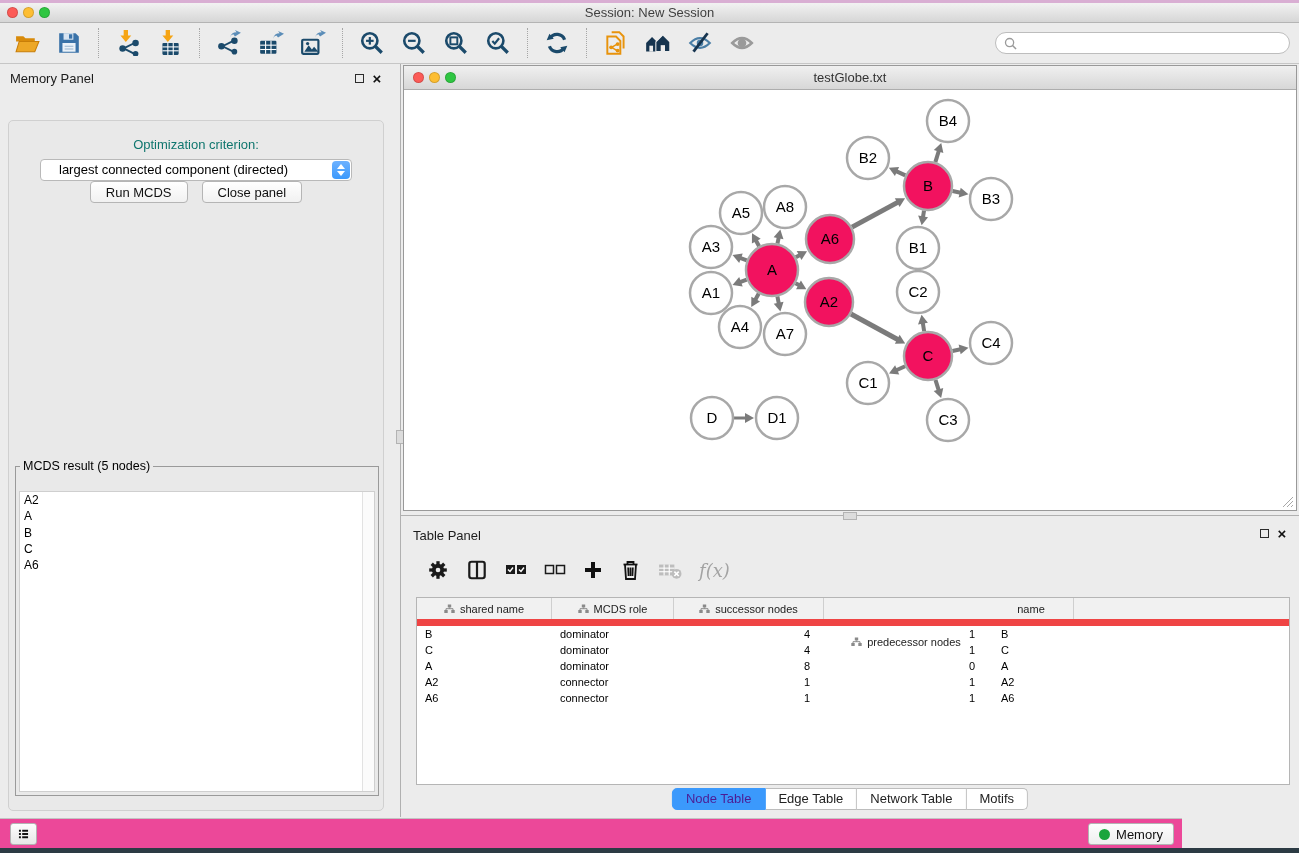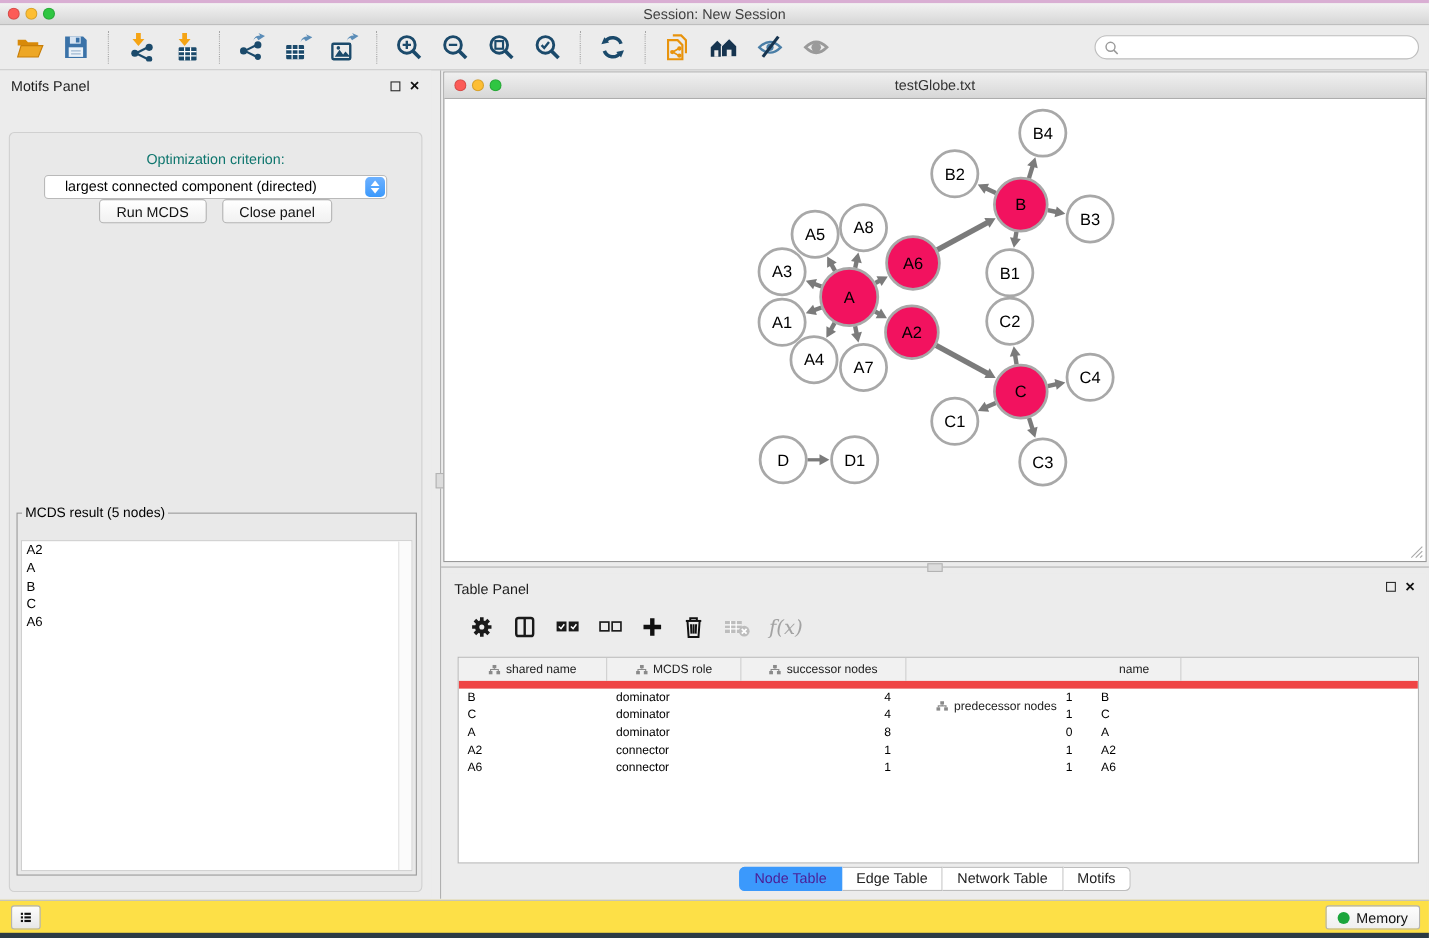--- a/index.html
+++ b/index.html
@@ -85,21 +85,21 @@
   .td.right{padding-right:14px;text-align:right;}
   .td.name{padding-left:12px;}
   
   #btabs{display:flex;position:absolute;top:267px;left:50%;transform:translateX(-50%);}
   .btab{height:20px;line-height:20px;padding:0 13px;font-size:13px;color:#222;background:#fff;
         border:1px solid #bdbdbd;border-left:none;cursor:pointer;white-space:nowrap;}
   .btab:first-child{border-left:1px solid #bdbdbd;border-radius:5px 0 0 5px;}
   .btab:last-child{border-radius:0 5px 5px 0;}
   .btab.active{background:var(--accent);border-color:var(--accent);color:#4c1d95;}
   
-  #statusbar{position:absolute;left:0;top:818px;width:1299px;height:30px;background:#fde047;border-top:1px solid #c3c3c3;}
+  #statusbar{position:absolute;left:0;top:818px;width:1182px;height:30px;background:#ec4899;border-top:1px solid #c3c3c3;}
   #list-btn{position:absolute;left:10px;top:4px;width:27px;height:22px;border:1px solid #b3b3b3;border-radius:3px;
             background:linear-gradient(#fdfdfd,#e7e7e7);display:flex;align-items:center;justify-content:center;cursor:pointer;}
   #memory-btn{position:absolute;right:8px;top:4px;height:22px;border:1px solid #b3b3b3;border-radius:3px;
               background:linear-gradient(#fdfdfd,#efefef);display:flex;align-items:center;gap:6px;
               padding:0 10px;font-size:13px;color:#111;cursor:pointer;font-family:inherit;}
   .green-dot{width:11px;height:11px;border-radius:50%;background:var(--green);display:inline-block;}
   #bottom-strip{position:absolute;left:0;top:848px;width:1299px;height:5px;background:#2c3b44;}
 </style>
 </head>
 <body>
@@ -280,21 +280,21 @@
       <input placeholder="" style="">
     </div>
   </div>
 
   <div id="v-divider"></div>
   <div id="v-handle"></div>
   <div id="h-divider"></div>
   <div id="h-handle"></div>
 
   <div id="control-panel">
-    <div class="panel-title">Motifs Panel</div>
+    <div class="panel-title">Memory Panel</div>
     <div class="win-mini" style="right:26px;">
         <span class="float-box"></span>
       </div>
     <div class="win-mini" style="right:8px;">
         <span class="close-x">×</span>
       </div>
     <div id="cp-content">
       <div id="opt-label">Optimization criterion:</div>
       <div id="criterion">
         <span>largest connected component (directed)</span>

